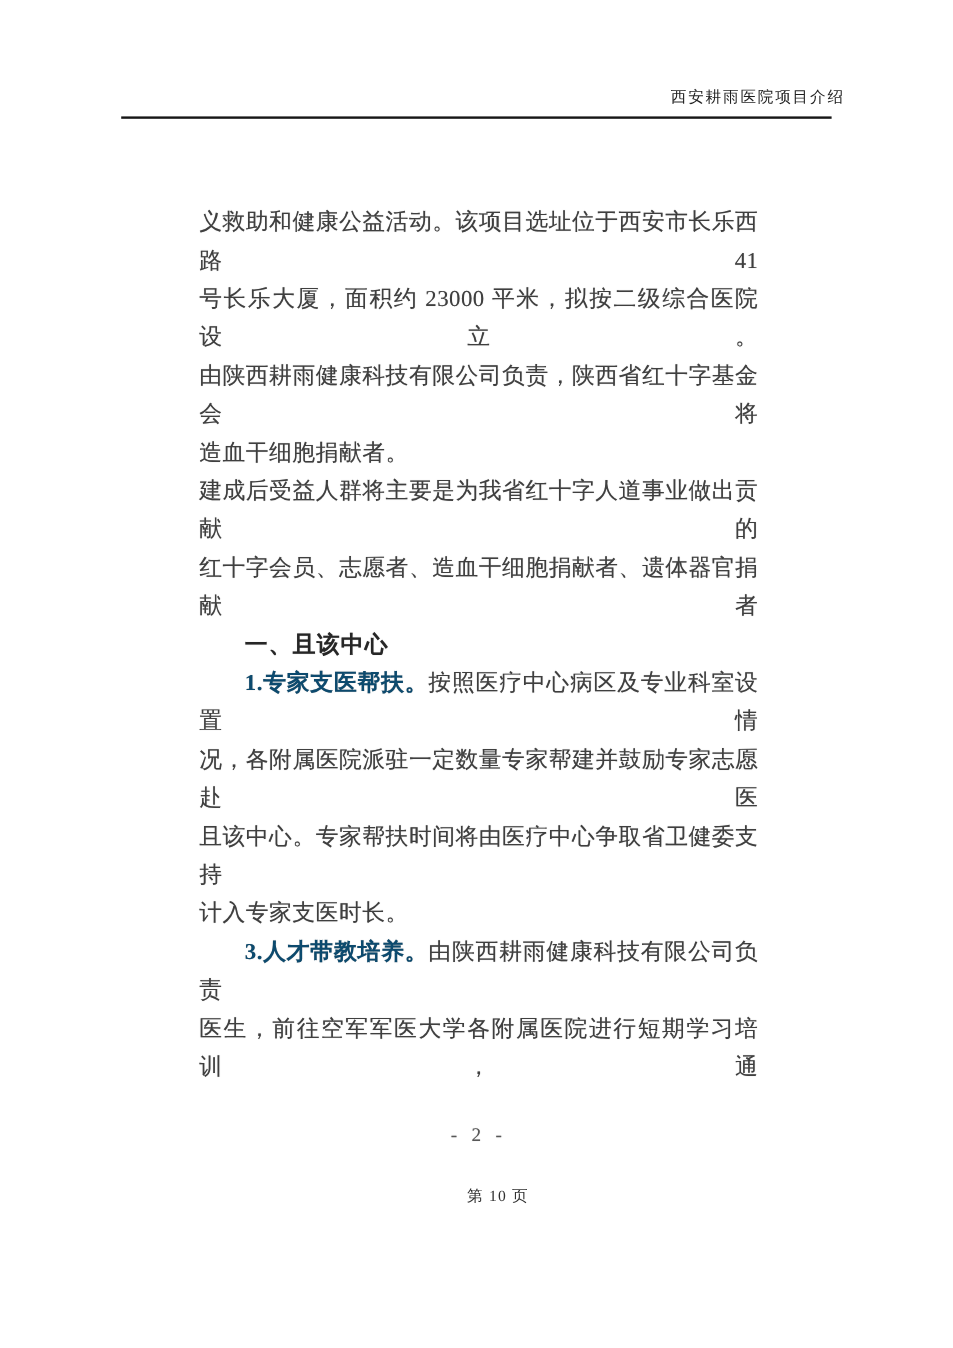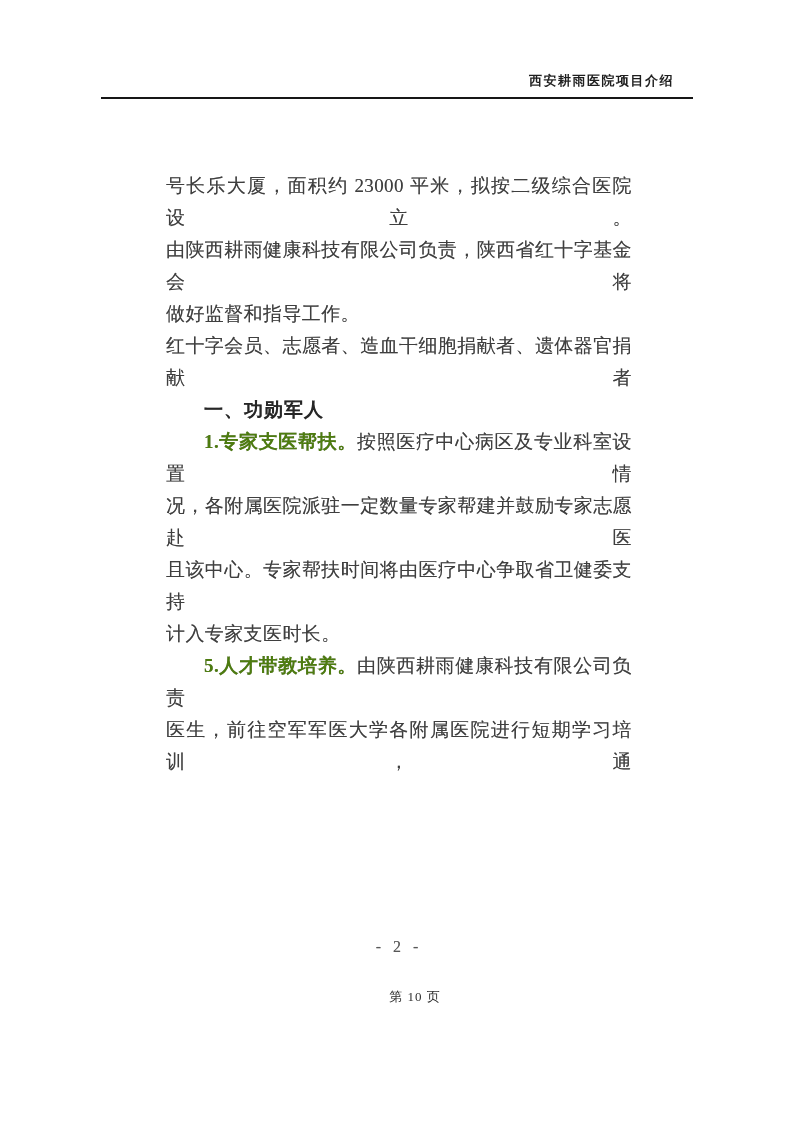--- a/index.html
+++ b/index.html
@@ -8,22 +8,22 @@
     background: #ffffff;
     position: relative;
     overflow: hidden;
     font-family: "Liberation Serif", "DejaVu Serif", serif;
   }
   .page { position: absolute; inset: 0; background: #ffffff; }
 
   
   .header-title {
     position: absolute;
-    top: 72px; right: 120px;
-    font-size: 13px; font-weight: bold;
+    top: 72px; right: 90px;
+    font-size: 13px; font-weight: normal;
     letter-spacing: 1.5px;
     color: #1f1f1f;
     white-space: nowrap;
   }
   .header-rule {
     position: absolute;
     top: 97px; left: 101px;
     width: 592px; height: 2px;
     background: #161616;
   }
@@ -45,21 +45,21 @@
     letter-spacing: 0.4px;
   }
   .line.last { text-align-last: left; }
   .line.indent { text-indent: 38px; }
   .line.heading {
     text-align-last: left;
     font-weight: bold;
     color: #262626;
     letter-spacing: 1px;
   }
-  .lead { font-weight: bold; color: #4d7c0f; }
+  .lead { font-weight: bold; color: #0c4a6e; }
 
   
   .scan-pagenum {
     position: absolute;
     left: 166px; top: 938px;
     width: 466px;
     text-align: center;
     font-size: 16px;
     letter-spacing: 4px;
     color: #585858;
@@ -81,40 +81,42 @@
 <body>
 
 <div class="page">
 
   <div class="header-title">西安耕雨医院项目介绍</div>
   <div class="header-rule"></div>
 
   <div class="scan">
 
     <div>
+      <div class="line">义救助和健康公益活动。该项目选址位于西安市长乐西路 41</div>
       <div class="line">号长乐大厦，面积约 23000 平米，拟按二级综合医院设立。</div>
       <div class="line">由陕西耕雨健康科技有限公司负责，陕西省红十字基金会将</div>
-      <div class="line last">做好监督和指导工作。</div>
+      <div class="line last">造血干细胞捐献者。</div>
     </div>
 
     <div>
+      <div class="line">建成后受益人群将主要是为我省红十字人道事业做出贡献的</div>
       <div class="line">红十字会员、志愿者、造血干细胞捐献者、遗体器官捐献者</div>
     </div>
 
-    <div class="line heading indent">一、功勋军人</div>
+    <div class="line heading indent">一、且该中心</div>
 
     <div>
       <div class="line indent"><span class="lead">1.专家支医帮扶。</span><span>按照医疗中心病区及专业科室设置情</span></div>
       <div class="line">况，各附属医院派驻一定数量专家帮建并鼓励专家志愿赴医</div>
       <div class="line">且该中心。专家帮扶时间将由医疗中心争取省卫健委支持</div>
       <div class="line last">计入专家支医时长。</div>
     </div>
 
     <div>
-      <div class="line indent"><span class="lead">5.人才带教培养。</span><span>由陕西耕雨健康科技有限公司负责</span></div>
+      <div class="line indent"><span class="lead">3.人才带教培养。</span><span>由陕西耕雨健康科技有限公司负责</span></div>
       <div class="line">医生，前往空军军医大学各附属医院进行短期学习培训，通</div>
 
     </div>
 
   </div>
 
   <div class="scan-pagenum">- 2 -</div>
   <div class="footer-pagenum">第 10 页</div>
 
 </div>

